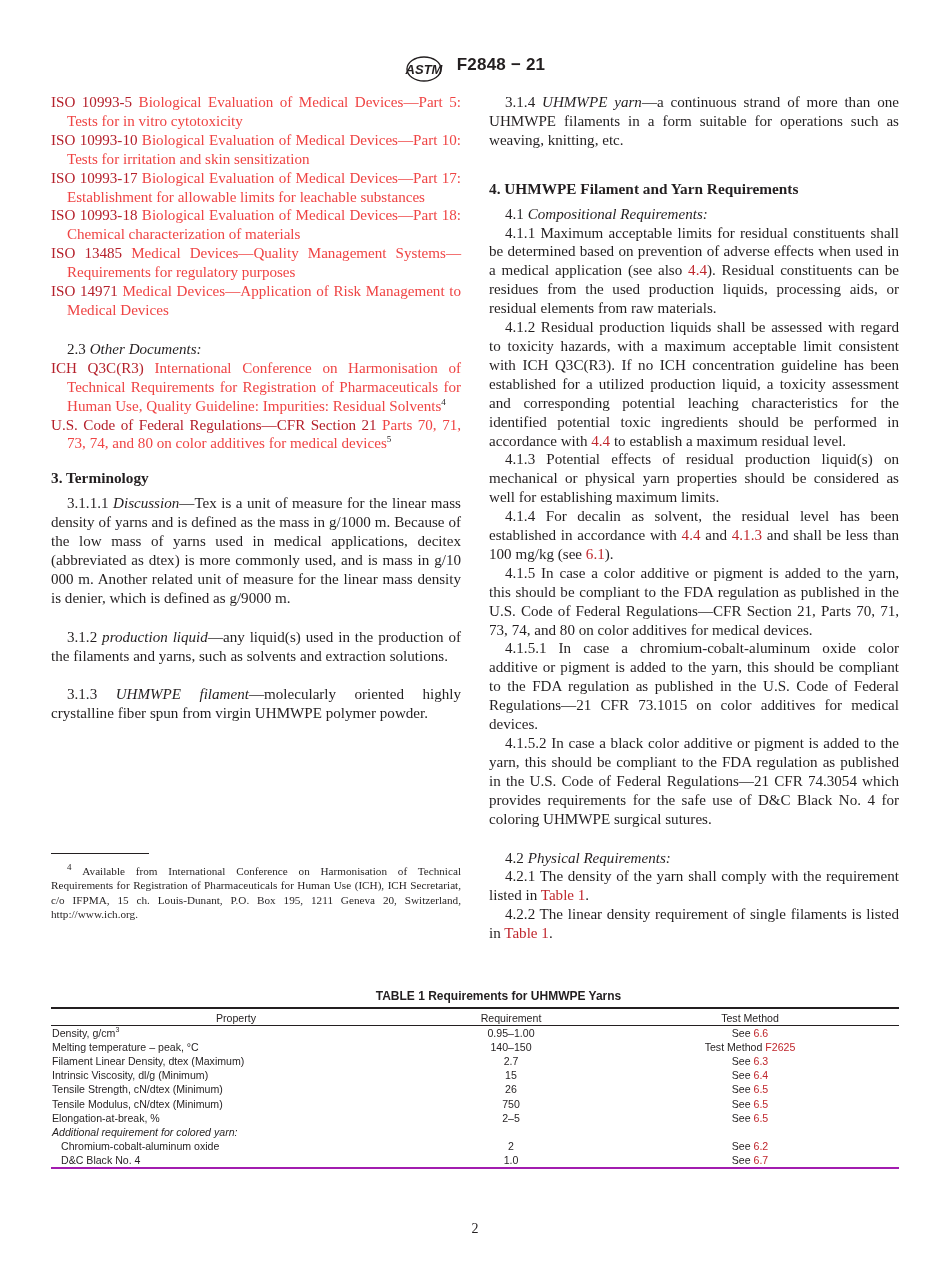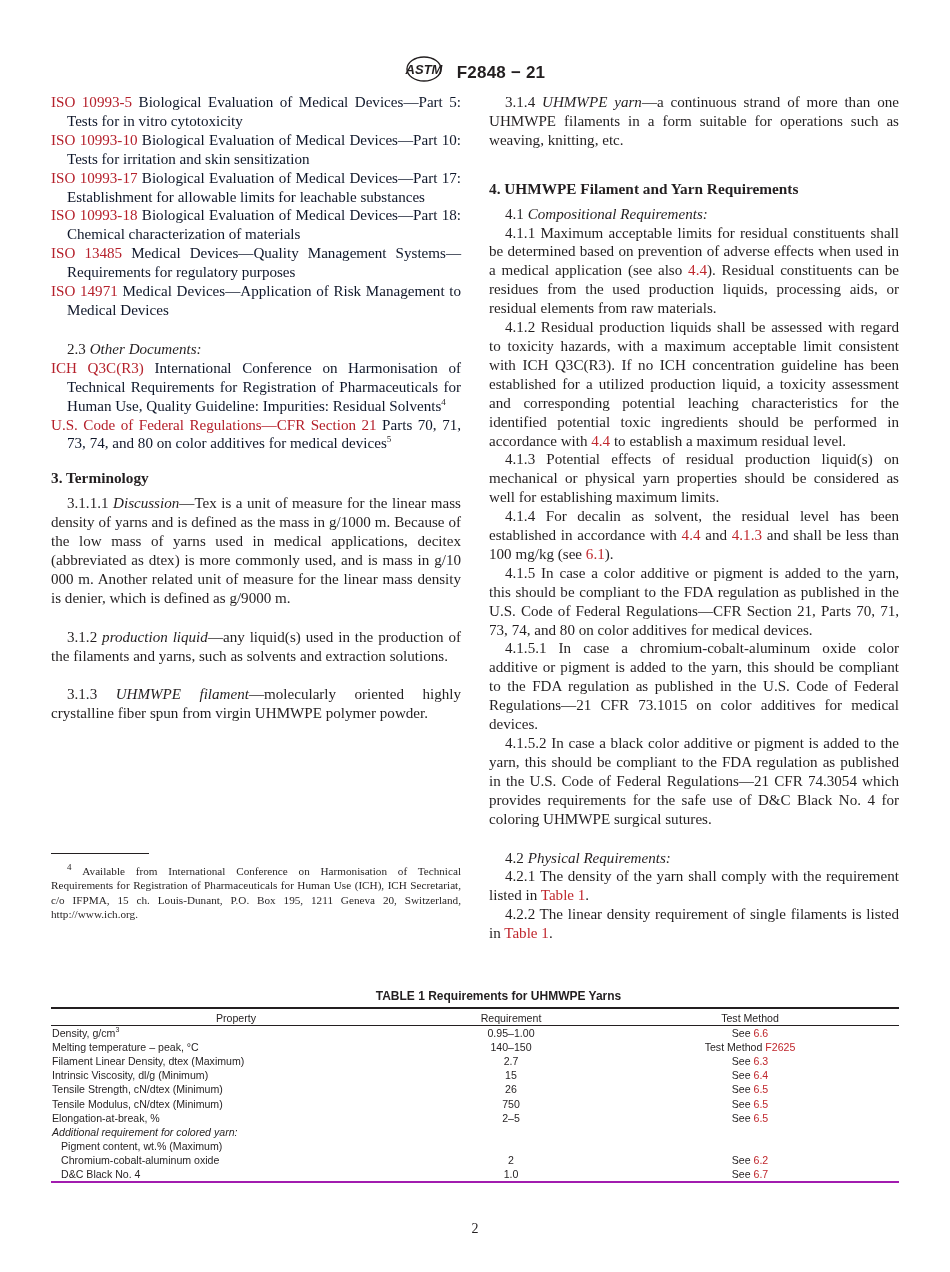--- a/index.html
+++ b/index.html
@@ -5,36 +5,36 @@
     * { box-sizing: border-box; margin: 0; padding: 0; }
     html, body { width: 950px; height: 1272px; background: #ffffff; }
     body {
       position: relative;
       font-family: "Liberation Serif", "DejaVu Serif", serif;
       color: #231f20;
       overflow: hidden;
     }
     .header {
       position: absolute; top: 55px; left: 0; width: 950px;
-      display: flex; justify-content: center; align-items: flex-end; gap: 14px;
+      display: flex; justify-content: center; align-items: flex-start; gap: 14px;
     }
     .astm-logo { width: 38px; height: 28px; display: inline-block; }
     .doc-id {
       font-family: "Liberation Sans", "DejaVu Sans", sans-serif;
       font-weight: bold; font-size: 17px; color: #231f20; letter-spacing: 0.2px;
     }
     .col {
       position: absolute; top: 93px;
       font-size: 15.1px; line-height: 18.9px; text-align: justify;
     }
     .col-left { left: 51px; width: 410px; }
     .col-right { left: 489px; width: 410px; }
     .ref { padding-left: 16px; text-indent: -16px; }
     .ref-id { color: #b5202b; }
-    .ref-title { color: #0f172a; }
+    .ref-title { color: #ef4444; }
     .link { color: #c0272d; }
     .indent { text-indent: 16px; }
     .italic { font-style: italic; }
     .section-title {
       font-weight: bold; font-size: 15.3px; margin-top: 14px; margin-bottom: 6px;
       text-align: left;
     }
     .sup { font-size: 9px; vertical-align: super; line-height: 0; }
     .gap { margin-top: 20px; }
     .fn-rule {
@@ -226,25 +226,20 @@
       <td class="prop">Elongation-at-break, %</td>
       <td class="req-val">2–5</td>
       <td class="method"><span>See </span><span class="link">6.5</span></td>
     </tr>
     <tr>
       <td class="prop ital">Additional requirement for colored yarn:</td>
       <td class="req-val"></td>
       <td class="method"></td>
     </tr>
     <tr>
-      <td class="prop sub">Pigment content, wt.% (Maximum)</td>
-      <td class="req-val"></td>
-      <td class="method"></td>
-    </tr>
-    <tr>
       <td class="prop sub">Chromium-cobalt-aluminum oxide</td>
       <td class="req-val">2</td>
       <td class="method"><span>See </span><span class="link">6.2</span></td>
     </tr>
     <tr>
       <td class="prop sub">D&amp;C Black No. 4</td>
       <td class="req-val">1.0</td>
       <td class="method"><span>See </span><span class="link">6.7</span></td>
     </tr>
   </tbody>

